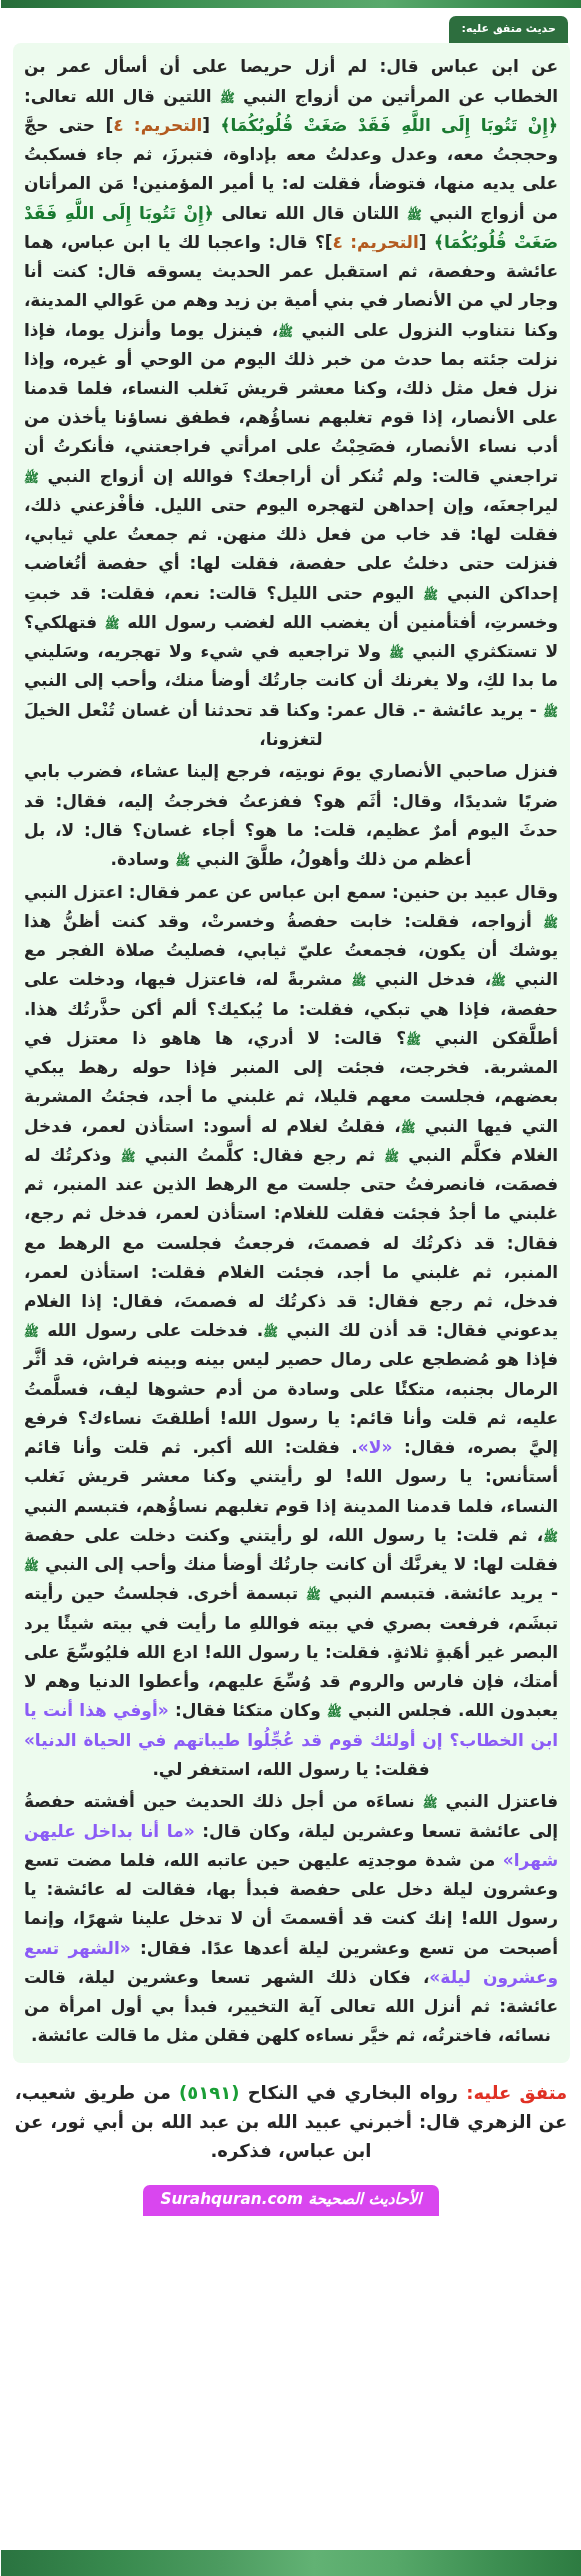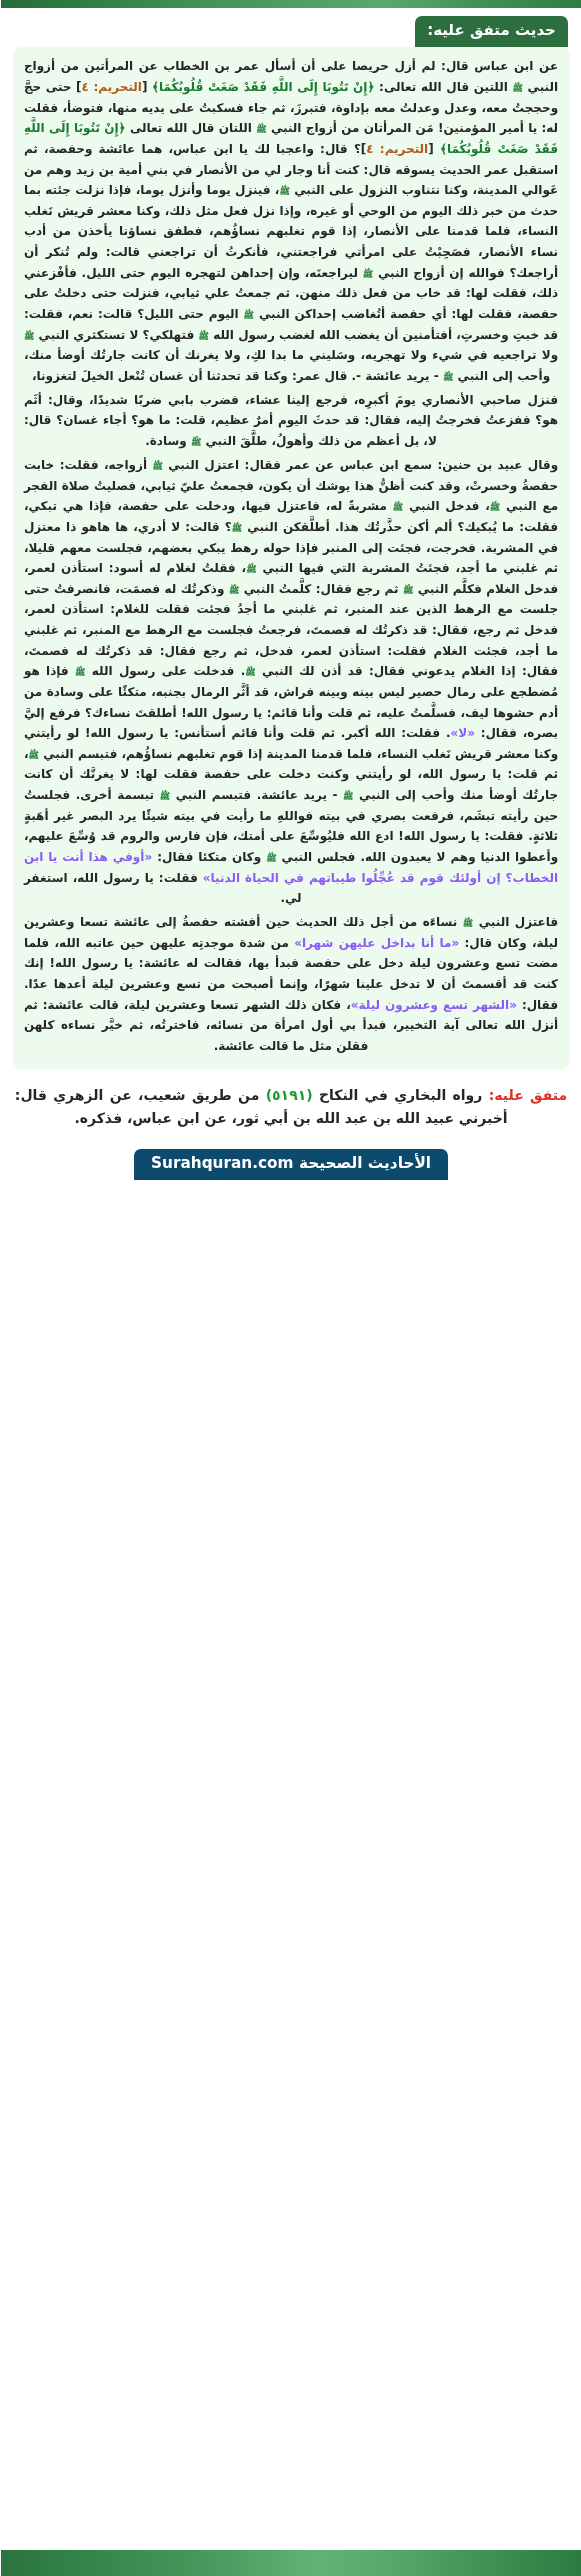--- a/index.html
+++ b/index.html
@@ -37,38 +37,38 @@
 
   
   .header-row {
     padding: 8px 13.6px 0 13.6px;
     display: flex;
     justify-content: flex-start;
   }
   .title-badge {
     background: #2d6e3e;
     color: #ffffff;
-    font-size: 15px;
+    font-size: 11px;
     font-weight: 700;
     line-height: 1;
     padding: 7.4px 12.5px 9px 12.5px;
     border-radius: 6.8px 6.8px 0 0;
     white-space: nowrap;
   }
 
   
   .card {
     margin: 0 12.5px;
     background: #edfbee;
     border-radius: 8px;
     padding: 9px 11.4px 12.5px 11.4px;
   }
 
   .para {
-    font-size: 12px;
+    font-size: 17px;
     line-height: 1.72;
     color: #262626;
     text-align: justify;
     text-align-last: center;
     font-weight: 700;
     letter-spacing: 0;
   }
   .para + .para { margin-top: 3.4px; }
 
   
@@ -87,21 +87,21 @@
   .pbuy {
     color: #1a7a31;
     font-size: 0.72em;
     font-weight: 700;
     letter-spacing: -0.02em;
   }
 
   
   .takhrij {
     margin: 14.8px 14.8px 0 14.8px;
-    font-size: 14px;
+    font-size: 18px;
     line-height: 1.62;
     color: #262626;
     font-weight: 700;
     text-align: justify;
     text-align-last: center;
   }
   .takhrij-label {
     color: #e03024;
     font-weight: 700;
   }
@@ -111,47 +111,48 @@
   }
 
   
   .site-row {
     margin-top: 19.3px;
     margin-bottom: 33px;
     display: flex;
     justify-content: center;
   }
   .site-badge {
-    background: #0c4a6e;
+    background: #d946ef;
     color: #ffffff;
     font-size: 15.3px;
     font-weight: 700;
     padding: 6.2px 17px 7.4px 17px;
     border-radius: 6.8px 6.8px 0 0;
     white-space: nowrap;
     line-height: 1.15;
+    font-style: italic;
   }
   .site-badge .latin {
     direction: ltr;
     unicode-bidi: embed;
     display: inline-block;
   }
 </style>
 </head>
 <body>
 
 <div class="bar-top"></div>
 
 <div class="header-row">
   <div class="title-badge">حديث متفق عليه:</div>
 </div>
 
 <div class="card">
   <div class="para"><span>عن ابن عباس قال: لم أزل حريصا على أن أسأل عمر بن الخطاب عن المرأتين من أزواج النبي </span><span class="pbuy">ﷺ</span><span> اللتين قال الله تعالى: </span><span class="quran">﴿إِنْ تَتُوبَا إِلَى اللَّهِ فَقَدْ صَغَتْ قُلُوبُكُمَا﴾</span><span> [</span><span class="surah-ref">التحريم: ٤</span><span>] حتى حجَّ وحججتُ معه، وعدل وعدلتُ معه بإداوة، فتبرزَ، ثم جاء فسكبتُ على يديه منها، فتوضأ، فقلت له: يا أمير المؤمنين! مَن المرأتان من أزواج النبي </span><span class="pbuy">ﷺ</span><span> اللتان قال الله تعالى </span><span class="quran">﴿إِنْ تَتُوبَا إِلَى اللَّهِ فَقَدْ صَغَتْ قُلُوبُكُمَا﴾</span><span> [</span><span class="surah-ref">التحريم: ٤</span><span>]؟ قال: واعجبا لك يا ابن عباس، هما عائشة وحفصة، ثم استقبل عمر الحديث يسوقه قال: كنت أنا وجار لي من الأنصار في بني أمية بن زيد وهم من عَوالي المدينة، وكنا نتناوب النزول على النبي </span><span class="pbuy">ﷺ</span><span>، فينزل يوما وأنزل يوما، فإذا نزلت جئته بما حدث من خبر ذلك اليوم من الوحي أو غيره، وإذا نزل فعل مثل ذلك، وكنا معشر قريش نَغلب النساء، فلما قدمنا على الأنصار، إذا قوم تغلبهم نساؤُهم، فطفق نساؤنا يأخذن من أدب نساء الأنصار، فصَحِبْتُ على امرأتي فراجعتني، فأنكرتُ أن تراجعني قالت: ولم تُنكر أن أراجعك؟ فوالله إن أزواج النبي </span><span class="pbuy">ﷺ</span><span> ليراجعنَه، وإن إحداهن لتهجره اليوم حتى الليل. فأفْزعني ذلك، فقلت لها: قد خاب من فعل ذلك منهن. ثم جمعتُ علي ثيابي، فنزلت حتى دخلتُ على حفصة، فقلت لها: أي حفصة أتُغاضب إحداكن النبي </span><span class="pbuy">ﷺ</span><span> اليوم حتى الليل؟ قالت: نعم، فقلت: قد خبتِ وخسرتِ، أفتأمنين أن يغضب الله لغضب رسول الله </span><span class="pbuy">ﷺ</span><span> فتهلكي؟ لا تستكثري النبي </span><span class="pbuy">ﷺ</span><span> ولا تراجعيه في شيء ولا تهجريه، وسَليني ما بدا لكِ، ولا يغرنك أن كانت جارتُك أوضأ منك، وأحب إلى النبي </span><span class="pbuy">ﷺ</span><span> - يريد عائشة -. قال عمر: وكنا قد تحدثنا أن غسان تُنْعل الخيلَ لتغزونا،</span></div>
-  <div class="para"><span>فنزل صاحبي الأنصاري يومَ أكبرِه، فرجع إلينا عشاء، فضرب بابي ضربًا شديدًا، وقال: أثَم هو؟ ففزعتُ فخرجتُ إليه، فقال: قد حدثَ اليوم أمرٌ عظيم، قلت: ما هو؟ أجاء غسان؟ قال: لا، بل أعظم من ذلك وأهولُ، طلَّقَ النبي </span><span class="pbuy">ﷺ</span><span> وسادة.</span></div>
+  <div class="para"><span>فنزل صاحبي الأنصاري يومَ نوبتِه، فرجع إلينا عشاء، فضرب بابي ضربًا شديدًا، وقال: أثَم هو؟ ففزعتُ فخرجتُ إليه، فقال: قد حدثَ اليوم أمرٌ عظيم، قلت: ما هو؟ أجاء غسان؟ قال: لا، بل أعظم من ذلك وأهولُ، طلَّقَ النبي </span><span class="pbuy">ﷺ</span><span> وسادة.</span></div>
   <div class="para"><span>وقال عبيد بن حنين: سمع ابن عباس عن عمر فقال: اعتزل النبي </span><span class="pbuy">ﷺ</span><span> أزواجه، فقلت: خابت حفصةُ وخسرتْ، وقد كنت أظنُّ هذا يوشك أن يكون، فجمعتُ عليّ ثيابي، فصليتُ صلاة الفجر مع النبي </span><span class="pbuy">ﷺ</span><span>، فدخل النبي </span><span class="pbuy">ﷺ</span><span> مشربةً له، فاعتزل فيها، ودخلت على حفصة، فإذا هي تبكي، فقلت: ما يُبكيك؟ ألم أكن حذَّرتُك هذا. أطلَّقكن النبي </span><span class="pbuy">ﷺ</span><span>؟ قالت: لا أدري، ها هاهو ذا معتزل في المشربة. فخرجت، فجئت إلى المنبر فإذا حوله رهط يبكي بعضهم، فجلست معهم قليلا، ثم غلبني ما أجد، فجئتُ المشربة التي فيها النبي </span><span class="pbuy">ﷺ</span><span>، فقلتُ لغلام له أسود: استأذن لعمر، فدخل الغلام فكلَّم النبي </span><span class="pbuy">ﷺ</span><span> ثم رجع فقال: كلَّمتُ النبي </span><span class="pbuy">ﷺ</span><span> وذكرتُك له فصمَت، فانصرفتُ حتى جلست مع الرهط الذين عند المنبر، ثم غلبني ما أجدُ فجئت فقلت للغلام: استأذن لعمر، فدخل ثم رجع، فقال: قد ذكرتُك له فصمتَ، فرجعتُ فجلست مع الرهط مع المنبر، ثم غلبني ما أجد، فجئت الغلام فقلت: استأذن لعمر، فدخل، ثم رجع فقال: قد ذكرتُك له فصمتَ، فقال: إذا الغلام يدعوني فقال: قد أذن لك النبي </span><span class="pbuy">ﷺ</span><span>. فدخلت على رسول الله </span><span class="pbuy">ﷺ</span><span> فإذا هو مُضطجع على رمال حصير ليس بينه وبينه فراش، قد أثَّر الرمال بجنبه، متكئًا على وسادة من أدم حشوها ليف، فسلَّمتُ عليه، ثم قلت وأنا قائم: يا رسول الله! أطلقتَ نساءك؟ فرفع إليَّ بصره، فقال: </span><span class="hadith-quote">«لا»</span><span>. فقلت: الله أكبر. ثم قلت وأنا قائم أستأنس: يا رسول الله! لو رأيتني وكنا معشر قريش نَغلب النساء، فلما قدمنا المدينة إذا قوم تغلبهم نساؤُهم، فتبسم النبي </span><span class="pbuy">ﷺ</span><span>، ثم قلت: يا رسول الله، لو رأيتني وكنت دخلت على حفصة فقلت لها: لا يغرنَّك أن كانت جارتُك أوضأ منك وأحب إلى النبي </span><span class="pbuy">ﷺ</span><span> - يريد عائشة. فتبسم النبي </span><span class="pbuy">ﷺ</span><span> تبسمة أخرى. فجلستُ حين رأيته تبشَم، فرفعت بصري في بيته فواللهِ ما رأيت في بيته شيئًا يرد البصر غير أهَبةٍ ثلاثةٍ. فقلت: يا رسول الله! ادع الله فليُوسِّعَ على أمتك، فإن فارس والروم قد وُسِّعَ عليهم، وأعطوا الدنيا وهم لا يعبدون الله. فجلس النبي </span><span class="pbuy">ﷺ</span><span> وكان متكئا فقال: </span><span class="hadith-quote">«أوفي هذا أنت يا ابن الخطاب؟ إن أولئك قوم قد عُجِّلُوا طيباتهم في الحياة الدنيا»</span><span> فقلت: يا رسول الله، استغفر لي.</span></div>
   <div class="para"><span>فاعتزل النبي </span><span class="pbuy">ﷺ</span><span> نساءَه من أجل ذلك الحديث حين أفشته حفصةُ إلى عائشة تسعا وعشرين ليلة، وكان قال: </span><span class="hadith-quote">«ما أنا بداخل عليهن شهرا»</span><span> من شدة موجدتِه عليهن حين عاتبه الله، فلما مضت تسع وعشرون ليلة دخل على حفصة فبدأ بها، فقالت له عائشة: يا رسول الله! إنك كنت قد أقسمتَ أن لا تدخل علينا شهرًا، وإنما أصبحت من تسع وعشرين ليلة أعدها عدًا. فقال: </span><span class="hadith-quote">«الشهر تسع وعشرون ليلة»</span><span>، فكان ذلك الشهر تسعا وعشرين ليلة، قالت عائشة: ثم أنزل الله تعالى آية التخيير، فبدأ بي أول امرأة من نسائه، فاخترتُه، ثم خيَّر نساءه كلهن فقلن مثل ما قالت عائشة.</span></div>
 </div>
 
 <div class="takhrij">
   <span class="takhrij-label">متفق عليه:</span><span> رواه البخاري في النكاح </span><span class="hadith-num">(٥١٩١)</span><span> من طريق شعيب، عن الزهري قال: أخبرني عبيد الله بن عبد الله بن أبي ثور، عن ابن عباس، فذكره.</span>
 </div>
 
 <div class="site-row">
   <div class="site-badge"><span>الأحاديث الصحيحة</span> <span class="latin">Surahquran.com</span></div>

